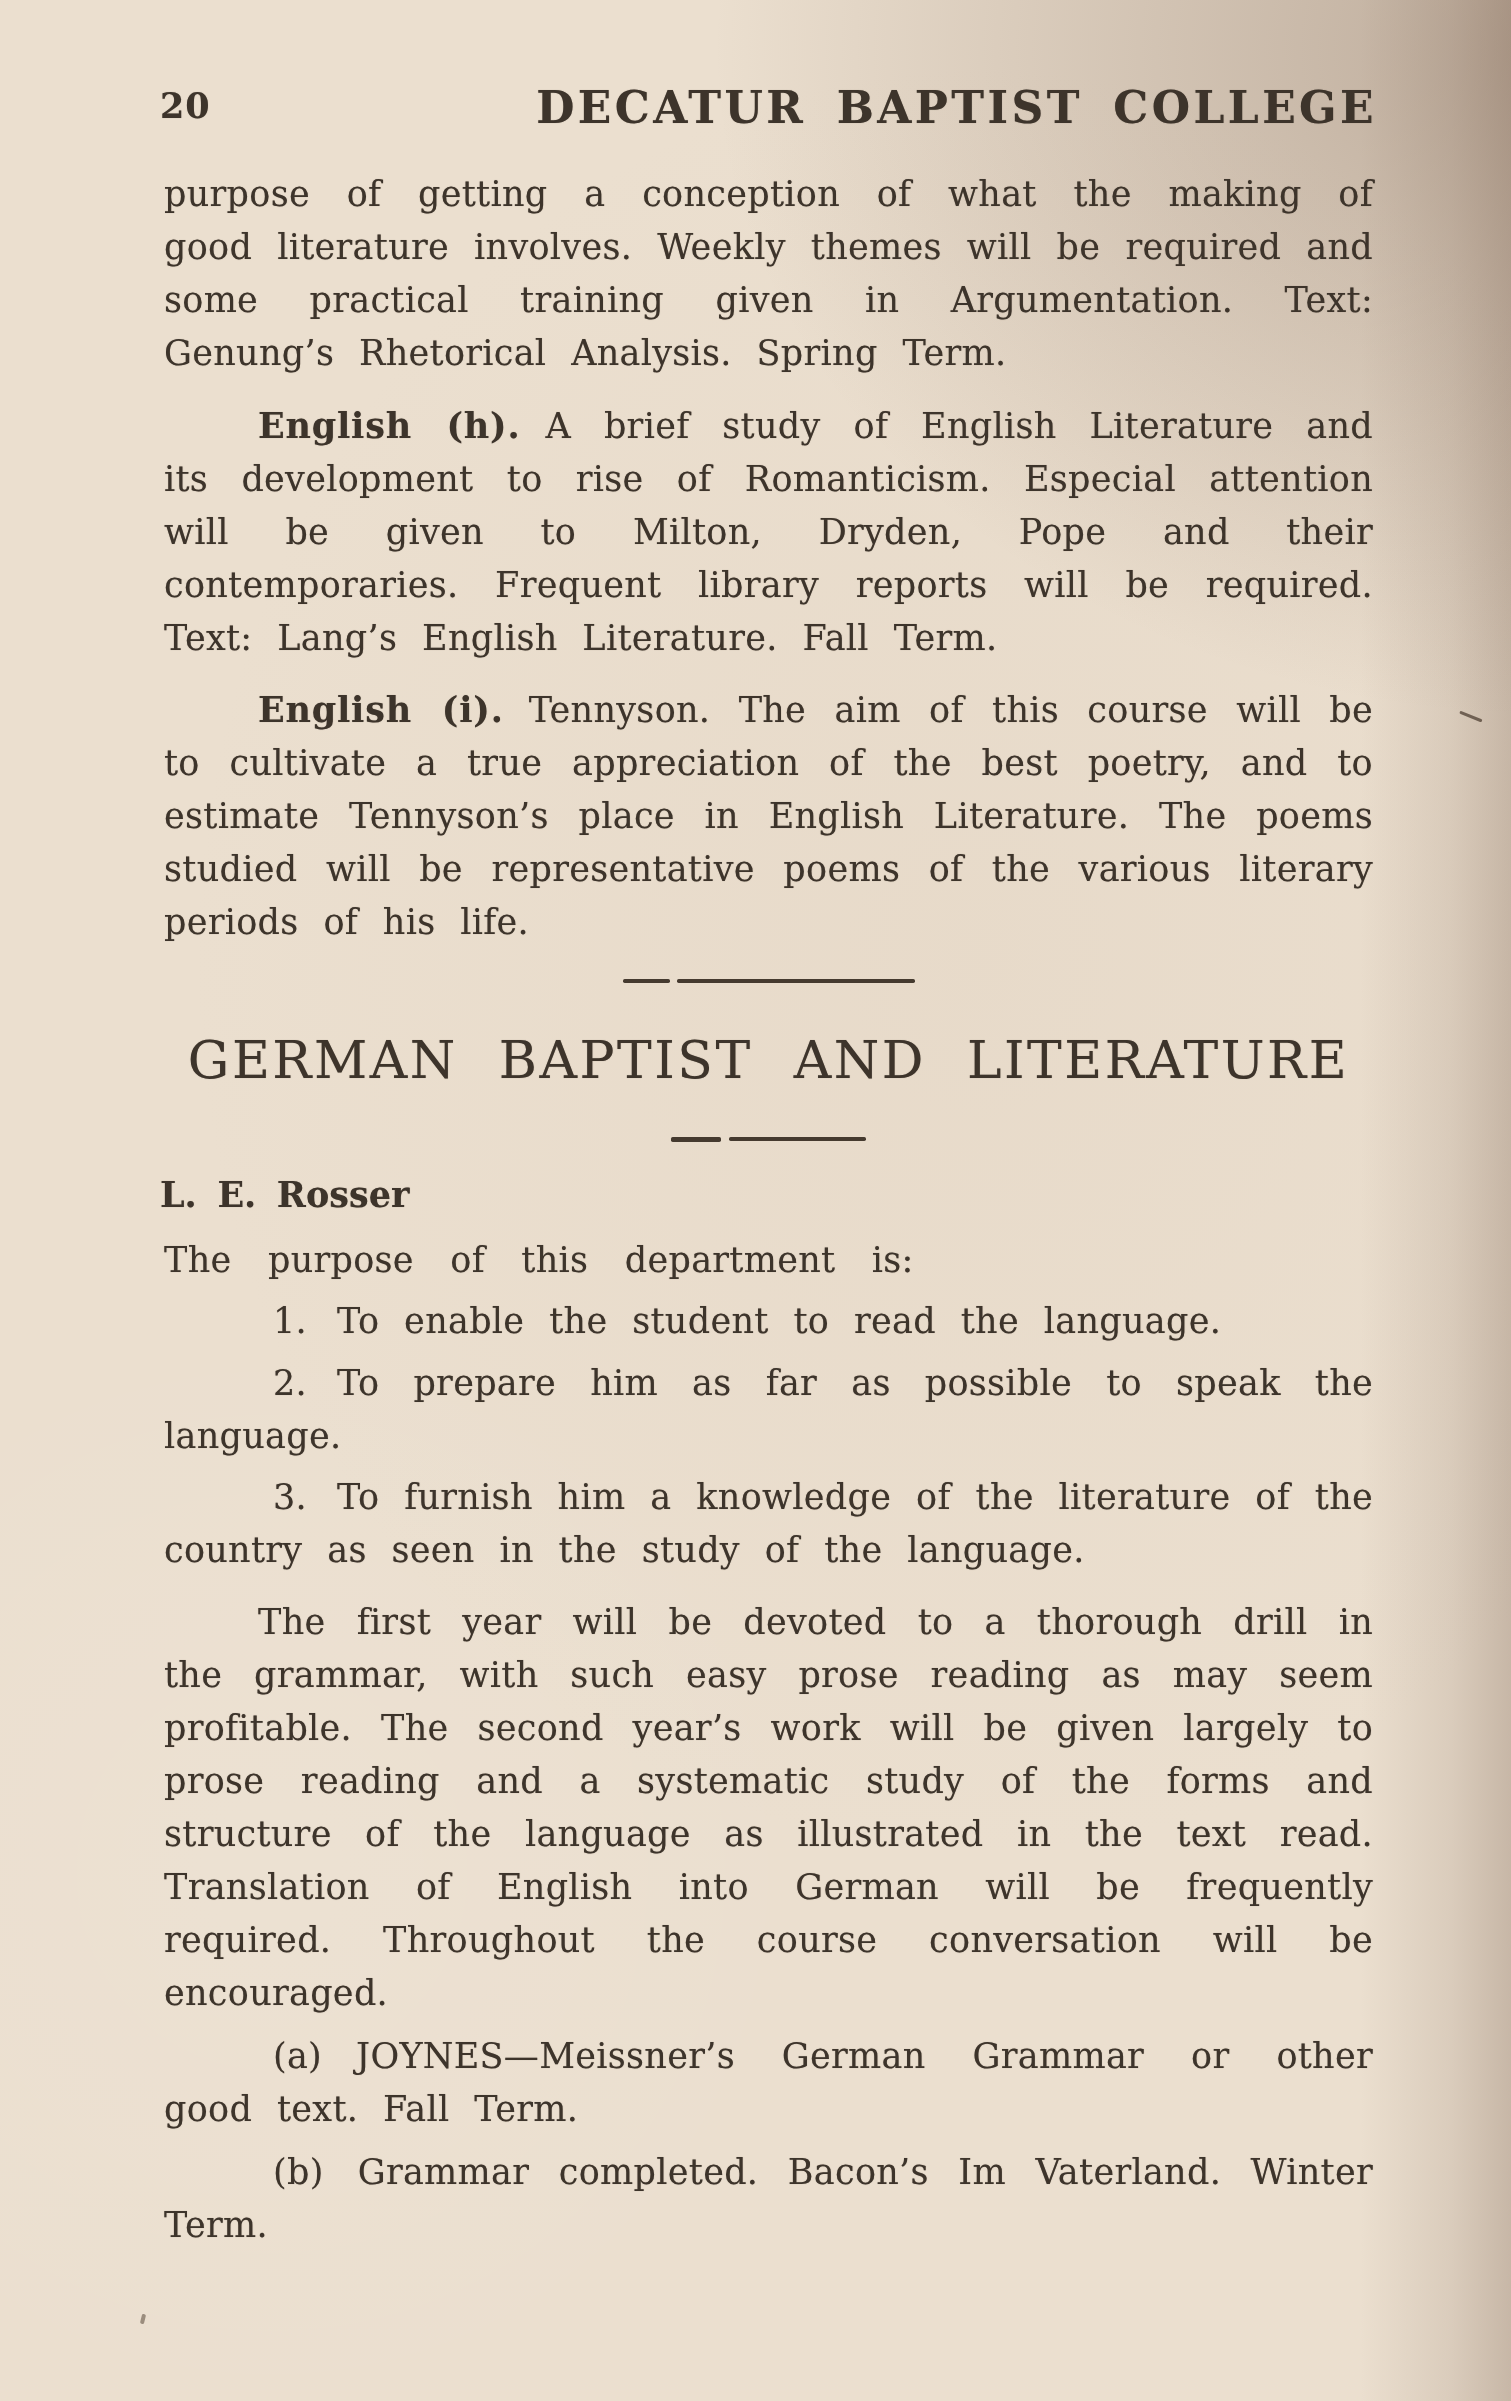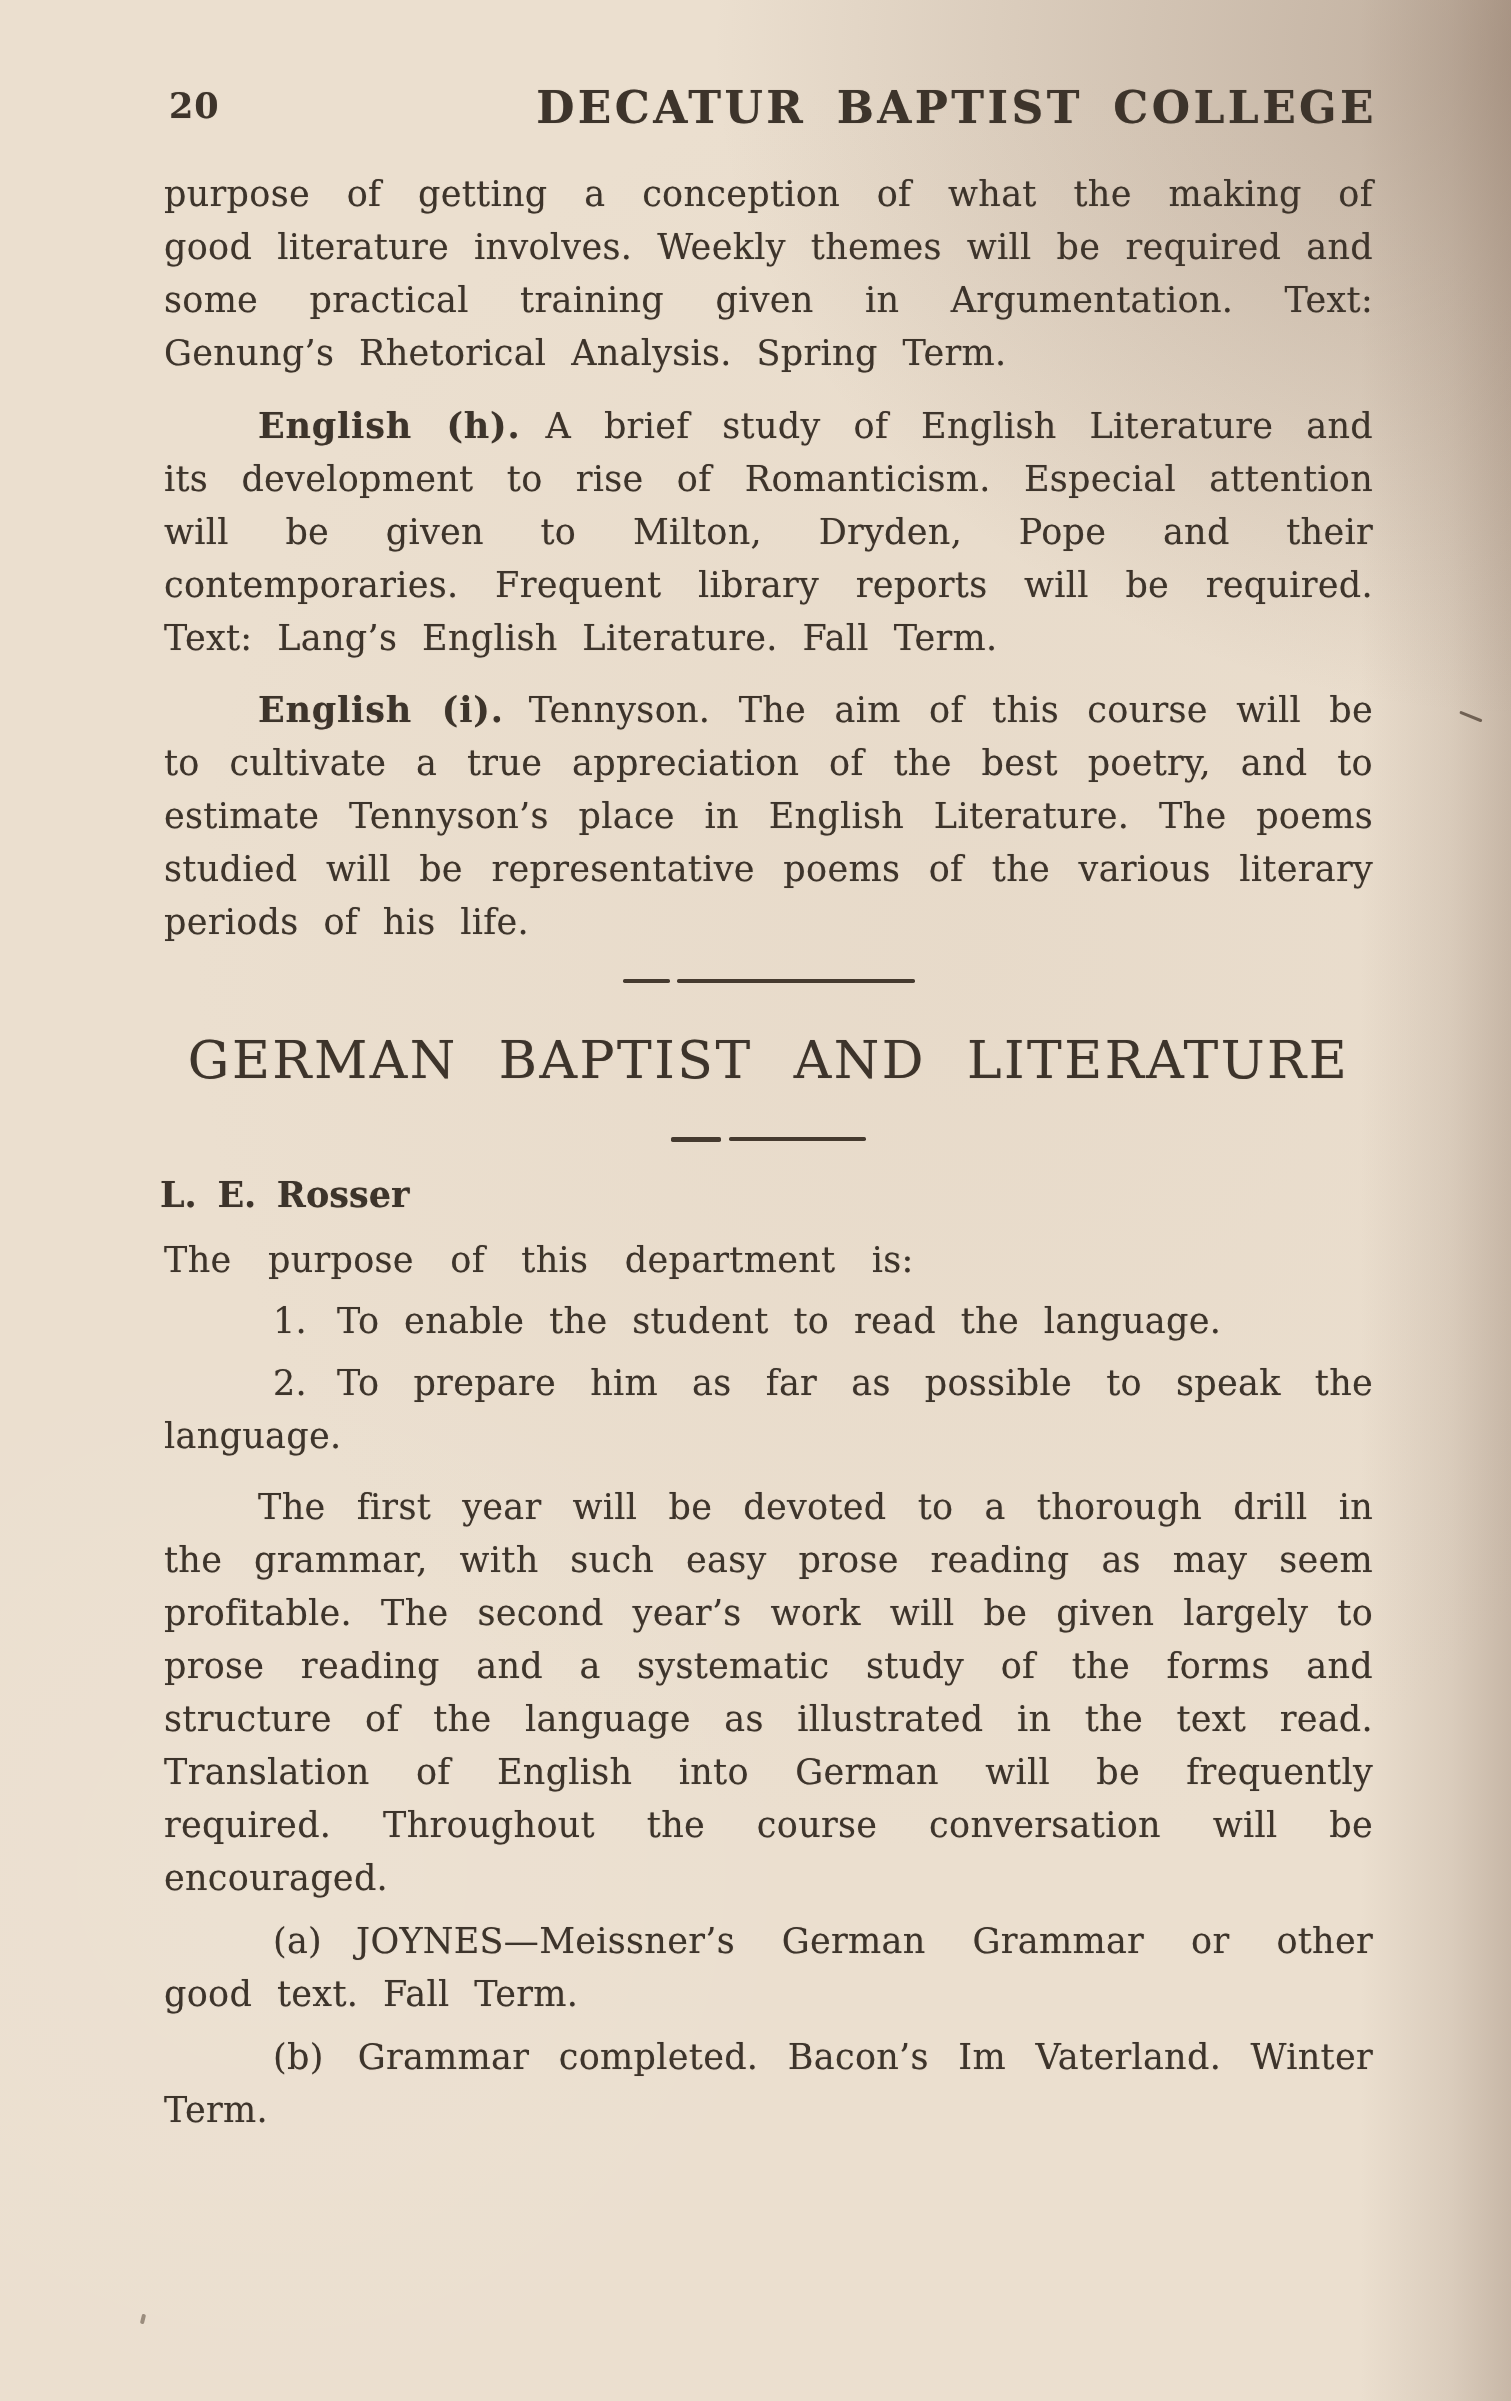--- a/index.html
+++ b/index.html
@@ -30,21 +30,21 @@
     text-shadow: 0 0 0.8px rgba(61,48,38,0.45);
   }
   
   .running-head {
     position: relative;
     margin-top: 82px;
     height: 52px;
   }
   .page-num {
     position: absolute;
-    left: 9px;
+    left: 0;
     top: 3.4px;
     font-size: 35px;
     font-weight: 700;
     letter-spacing: 0.8px;
   }
   .running-title {
     display: block;
     text-align: right;
     font-size: 44px;
     font-weight: 700;
@@ -167,20 +167,21 @@
     </div>
 
     <h2 class="instructor ink">L. E. Rosser</h2>
 
     <p class="copy purpose-intro ink">The purpose of this department is:</p>
 
     <p class="copy item indent-lg ink"><span class="num">1.</span><span>To enable the student to read the language.</span></p>
 
     <p class="copy item indent-lg ink"><span class="num">2.</span><span>To prepare him as far as possible to speak the language.</span></p>
 
+    <p class="copy item indent-lg ink"><span class="num">3.</span><span>To furnish him a knowledge of the literature of the country as seen in the study of the language.</span></p>
 
     <p class="copy indent ink">The first year will be devoted to a thorough drill in the grammar, with such easy prose reading as may seem profitable. The second year’s work will be given largely to prose reading and a systematic study of the forms and structure of the language as illustrated in the text read. Translation of English into German will be frequently required. Throughout the course conversation will be encouraged.</p>
 
 
     <p class="copy course indent-lg ink"><span class="label">(a)</span><span>JOYNES—Meissner’s German Grammar or other good text. Fall Term.</span></p>
 
     <p class="copy course indent-lg ink"><span class="label">(b)</span><span>Grammar completed. Bacon’s Im Vaterland. Winter Term.</span></p>
 
   </div>
 

